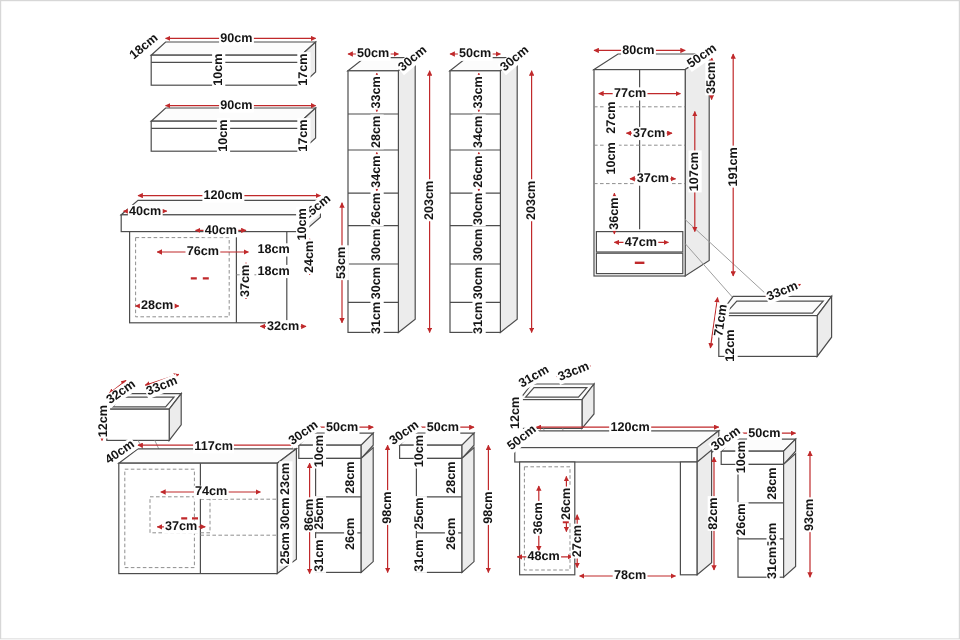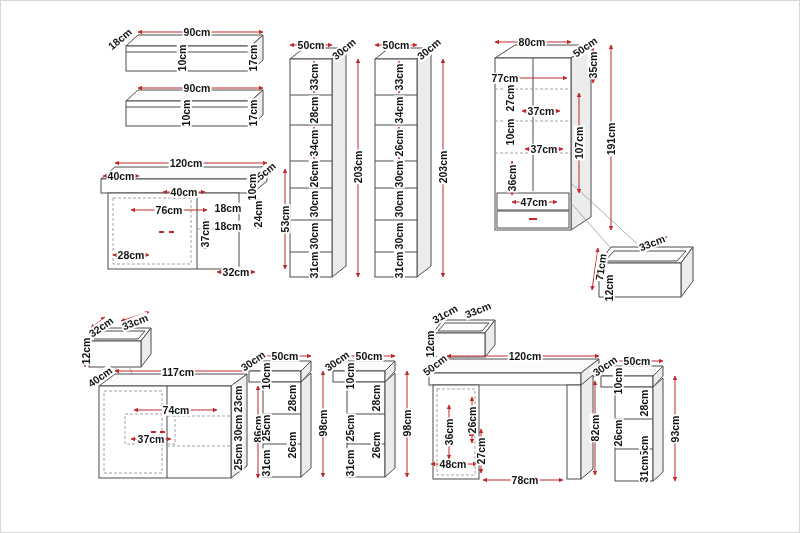--- a/index.html
+++ b/index.html
@@ -314,21 +314,21 @@
       <div class="dim-label" style="left: 398px; top: 109px; transform: translate(-50%, -50%) rotate(-90deg);">34cm</div>
       <div class="dim-label" style="left: 398px; top: 142px; transform: translate(-50%, -50%) rotate(-90deg);">26cm</div>
       <div class="dim-label" style="left: 398px; top: 173px; transform: translate(-50%, -50%) rotate(-90deg);">30cm</div>
       <div class="dim-label" style="left: 398px; top: 203px; transform: translate(-50%, -50%) rotate(-90deg);">30cm</div>
       <div class="dim-label" style="left: 398px; top: 235px; transform: translate(-50%, -50%) rotate(-90deg);">30cm</div>
       <div class="dim-label" style="left: 398px; top: 264px; transform: translate(-50%, -50%) rotate(-90deg);">31cm</div>
       <div class="dim-label" style="left: 442px; top: 166px; transform: translate(-50%, -50%) rotate(-90deg);">203cm</div>
       <div class="dim-label" style="left: 531px; top: 41px; transform: translate(-50%, -50%) rotate(0deg);">80cm</div>
       <div class="dim-label" style="left: 584px; top: 46px; transform: translate(-50%, -50%) rotate(-35deg);">50cm</div>
       <div class="dim-label" style="left: 592px; top: 64px; transform: translate(-50%, -50%) rotate(-90deg);">35cm</div>
-      <div class="dim-label" style="left: 504px; top: 77px; transform: translate(-50%, -50%) rotate(0deg);">77cm</div>
+      <div class="dim-label" style="left: 524px; top: 77px; transform: translate(-50%, -50%) rotate(0deg);">77cm</div>
       <div class="dim-label" style="left: 509px; top: 97px; transform: translate(-50%, -50%) rotate(-90deg);">27cm</div>
       <div class="dim-label" style="left: 540px; top: 110px; transform: translate(-50%, -50%) rotate(0deg);">37cm</div>
       <div class="dim-label" style="left: 509px; top: 131px; transform: translate(-50%, -50%) rotate(-90deg);">10cm</div>
       <div class="dim-label" style="left: 578px; top: 142px; transform: translate(-50%, -50%) rotate(-90deg);">107cm</div>
       <div class="dim-label" style="left: 543px; top: 148px; transform: translate(-50%, -50%) rotate(0deg);">37cm</div>
       <div class="dim-label" style="left: 511px; top: 177px; transform: translate(-50%, -50%) rotate(-90deg);">36cm</div>
       <div class="dim-label" style="left: 533px; top: 201px; transform: translate(-50%, -50%) rotate(0deg);">47cm</div>
       <div class="dim-label" style="left: 610px; top: 138px; transform: translate(-50%, -50%) rotate(-90deg);">191cm</div>
       <div class="dim-label" style="left: 651px; top: 242px; transform: translate(-50%, -50%) rotate(-22deg);">33cm</div>
       <div class="dim-label" style="left: 600px; top: 266px; transform: translate(-50%, -50%) rotate(-82deg);">71cm</div>

